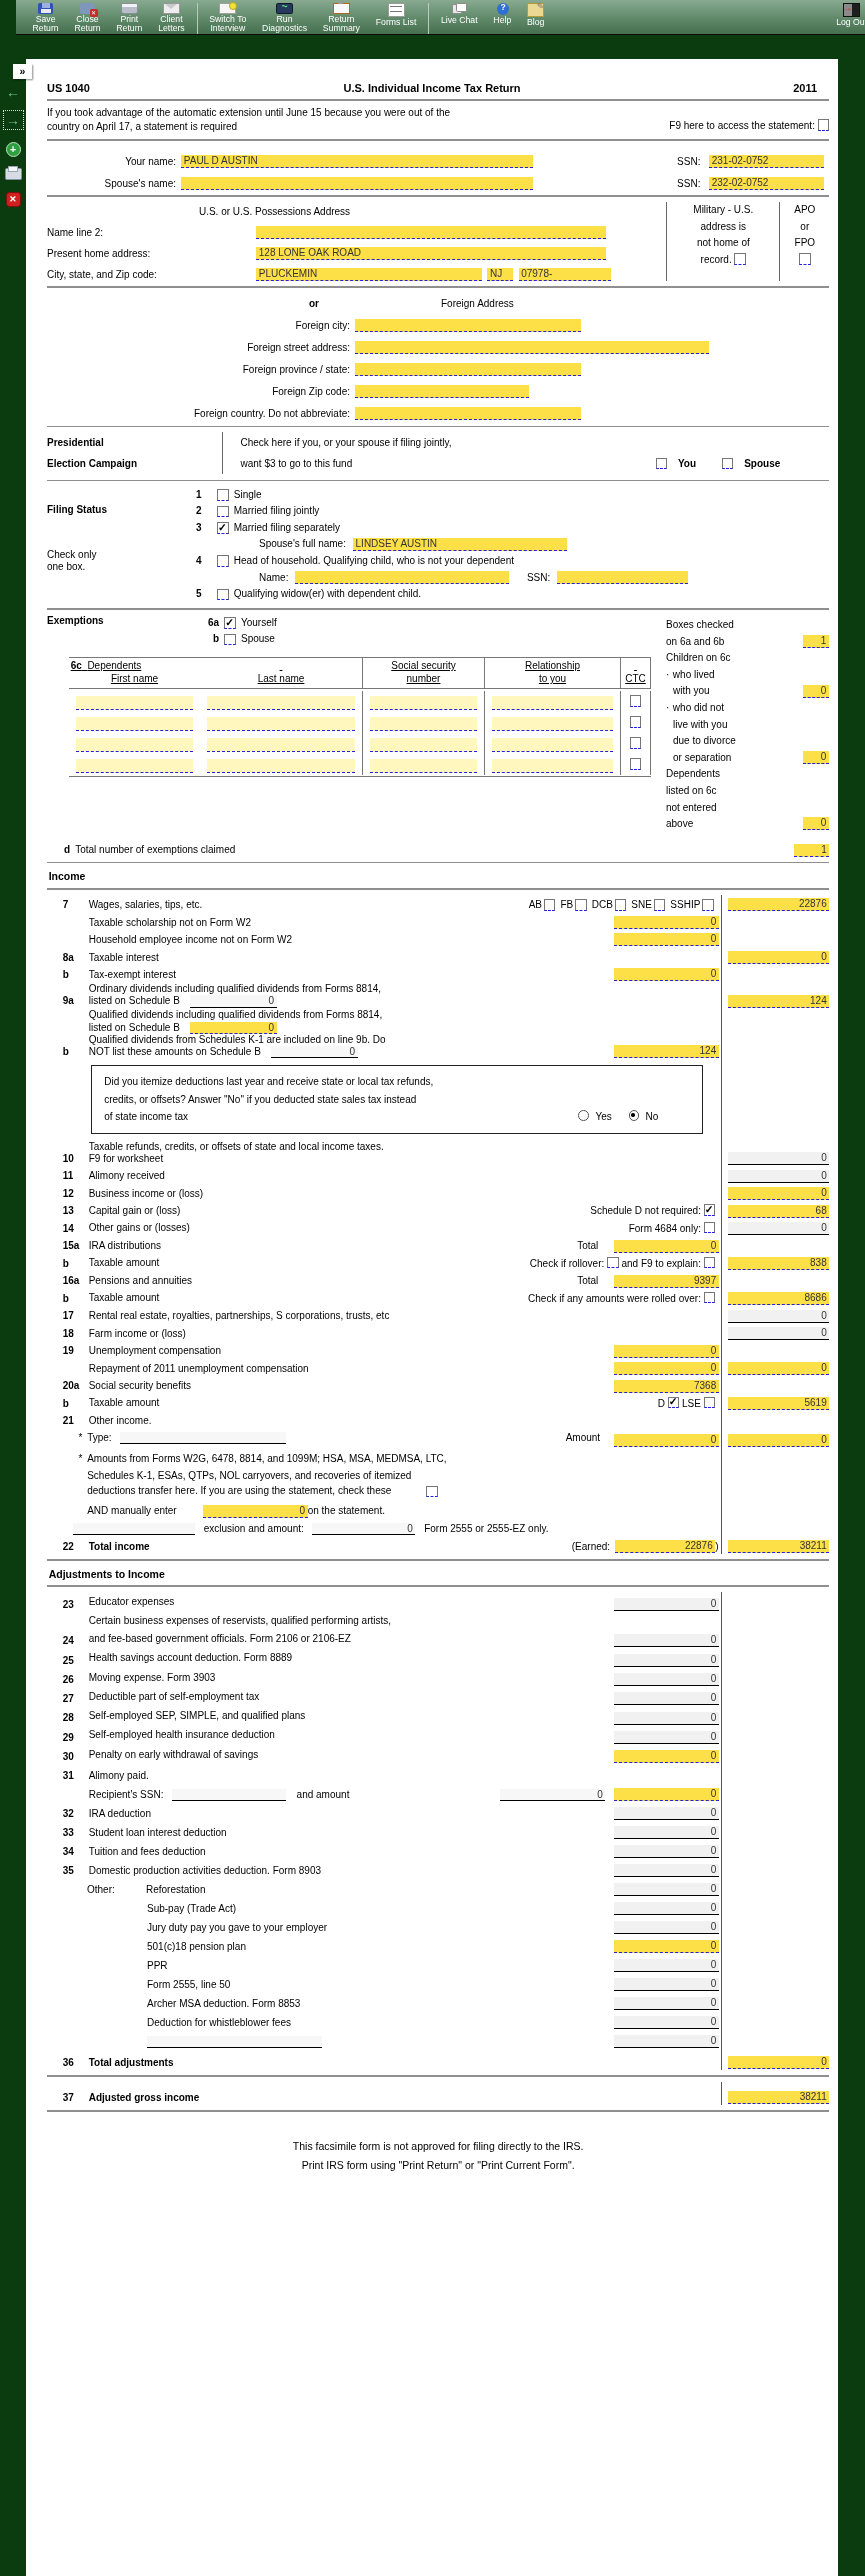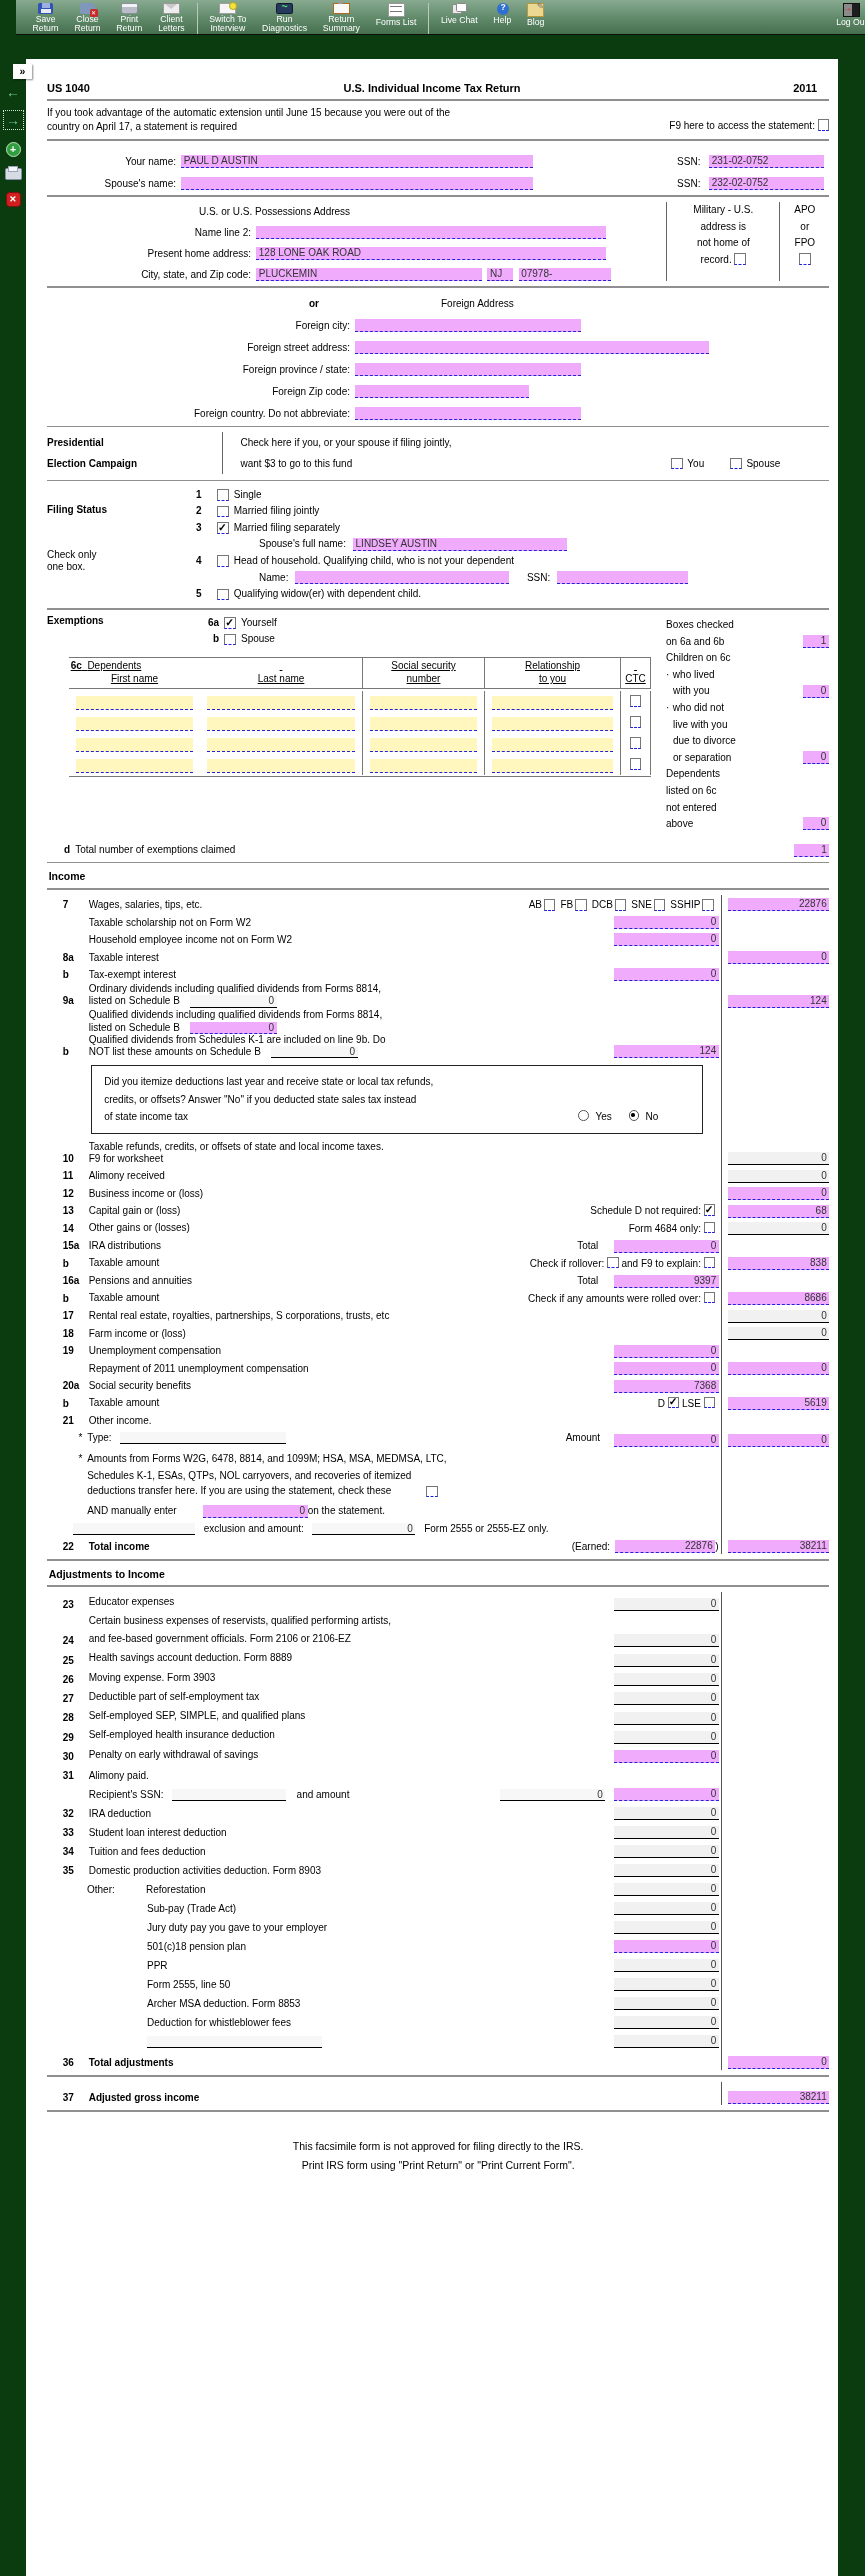--- a/index.html
+++ b/index.html
@@ -54,21 +54,21 @@
   
   .page{position:absolute;left:26px;top:59px;right:28px;bottom:0;background:#fff;box-sizing:border-box;
     padding:21px 8.7px 26px 21px;font-size:10px;color:#000;line-height:12.2px;}
   .tab{position:absolute;left:-13px;top:5.2px;width:19px;height:15px;background:#fff;color:#000;
     font-weight:bold;font-size:10.5px;line-height:14px;text-align:center;box-shadow:0.9px 0.9px 1.7px rgba(0,0,0,.45);cursor:pointer;}
   .hr{height:1.7px;background:#8f8f8f;margin:5.2px 0;}
   b,.b{font-weight:bold;}
 
   
   .fld{display:inline-block;box-sizing:border-box;height:13px;line-height:12.2px;padding:0 2.6px;vertical-align:bottom;color:#333;white-space:nowrap;overflow:hidden;}
-  .y{background:#f0abfc;border-bottom:0.9px dashed #2222dd;}
+  .y{background:#fde047;border-bottom:0.9px dashed #2222dd;}
   .g{background:#f1f1f1;border-bottom:1.7px solid #000;}
   .nr{text-align:right;}
   .cb{display:inline-block;width:9.6px;height:9.6px;background:#fff;border:0.9px solid #767676;border-bottom:0.9px dashed #2222dd;vertical-align:-1.7px;position:relative;cursor:pointer;}
   .cb.checked::before{content:"✓";position:absolute;left:0px;top:-2.6px;font-size:10.5px;font-weight:bold;color:#000;}
   .radio{display:inline-block;width:8.7px;height:8.7px;border:0.9px solid #555;border-radius:50%;vertical-align:-0.9px;background:#fff;position:relative;cursor:pointer;}
   .radio.checked::before{content:"";position:absolute;left:1.7px;top:1.7px;width:3.5px;height:3.5px;border-radius:50%;background:#000;}
 
   
   .row{display:flex;align-items:flex-end;min-height:17.5px;padding:0.9px 0;box-sizing:border-box;}
   .row.pl{padding-left:15.7px;}
@@ -98,32 +98,32 @@
   .nmfld{width:352px;}
   .ssnlbl{margin-left:auto;padding-right:8.7px;}
   .ssnfld{width:115px;margin-right:5.2px;}
 
   
   .addr{display:flex;}
   .addrmain{flex:1;}
   .addrmil{width:112px;border-left:0.9px solid #666;text-align:center;line-height:16.6px;}
   .addrapo{width:49px;border-left:0.9px solid #666;text-align:center;line-height:16.6px;}
   .arow{display:flex;align-items:flex-end;min-height:21px;}
-  .albl{width:204px;text-align:right;padding-right:5.2px;}
+  .albl{width:204px;padding-right:5.2px;}
   .atitle{text-align:center;width:455px;padding-top:3.5px;font-size:10px;}
 
   .frow{display:flex;align-items:flex-end;min-height:22px;}
   .flbl{width:303px;text-align:right;padding-right:5.2px;}
 
   .pres{display:flex;margin:1.7px 0;}
   .presl{width:175px;border-right:0.9px solid #666;font-weight:bold;line-height:21px;}
   .presr{flex:1;padding-left:17.5px;line-height:21px;}
   .presline2{display:flex;align-items:center;}
   .prescbs{margin-left:auto;padding-right:26px;white-space:nowrap;}
-  .prescbs .cblbl{margin:0 23px 0 2px;}
+  .prescbs .cblbl{margin:0 23px 0 8px;font-weight:bold;}
 
   .fswrap{display:flex;}
   .fsleft{width:149px;}
   .fsmain{flex:1;}
   .fsrow{display:flex;align-items:center;min-height:16.6px;}
   .fsnum{width:21px;font-weight:bold;}
   .fsind{width:21px;}
   .fsrow .cb{margin-right:5.2px;}
 
   

